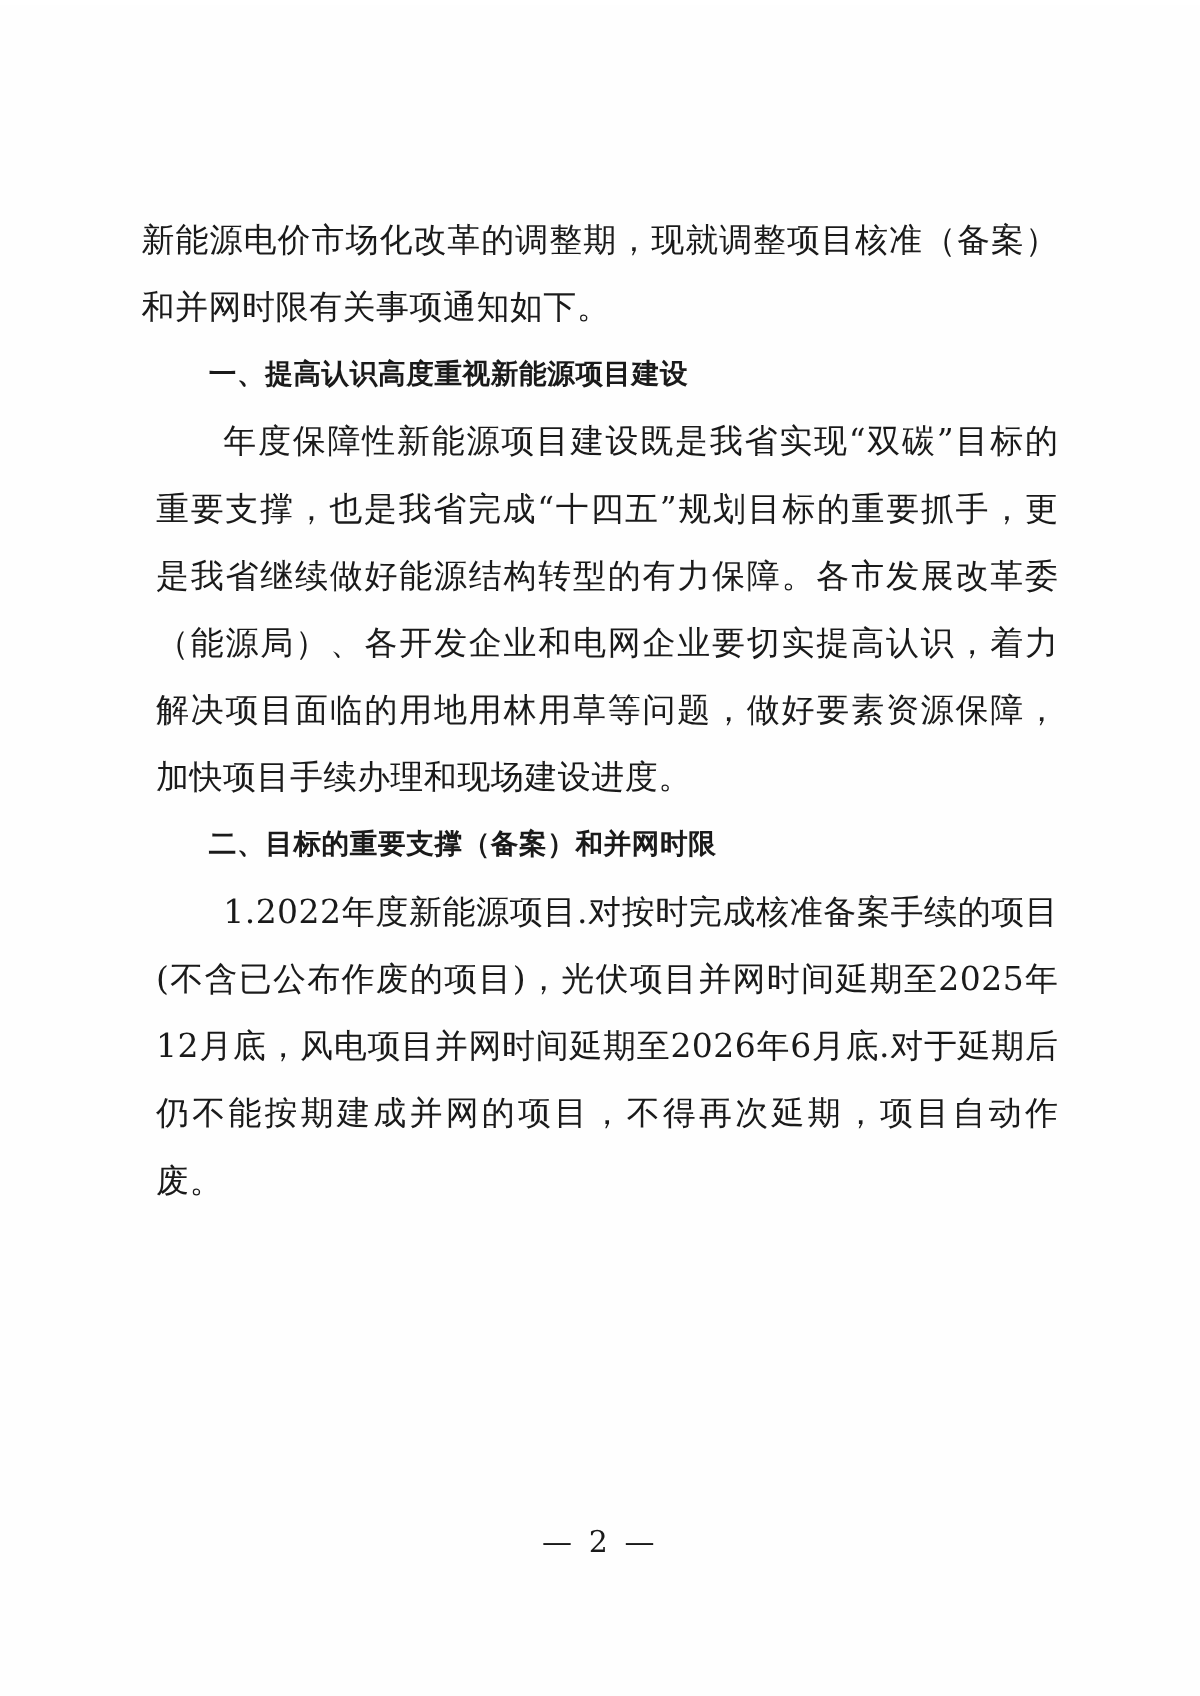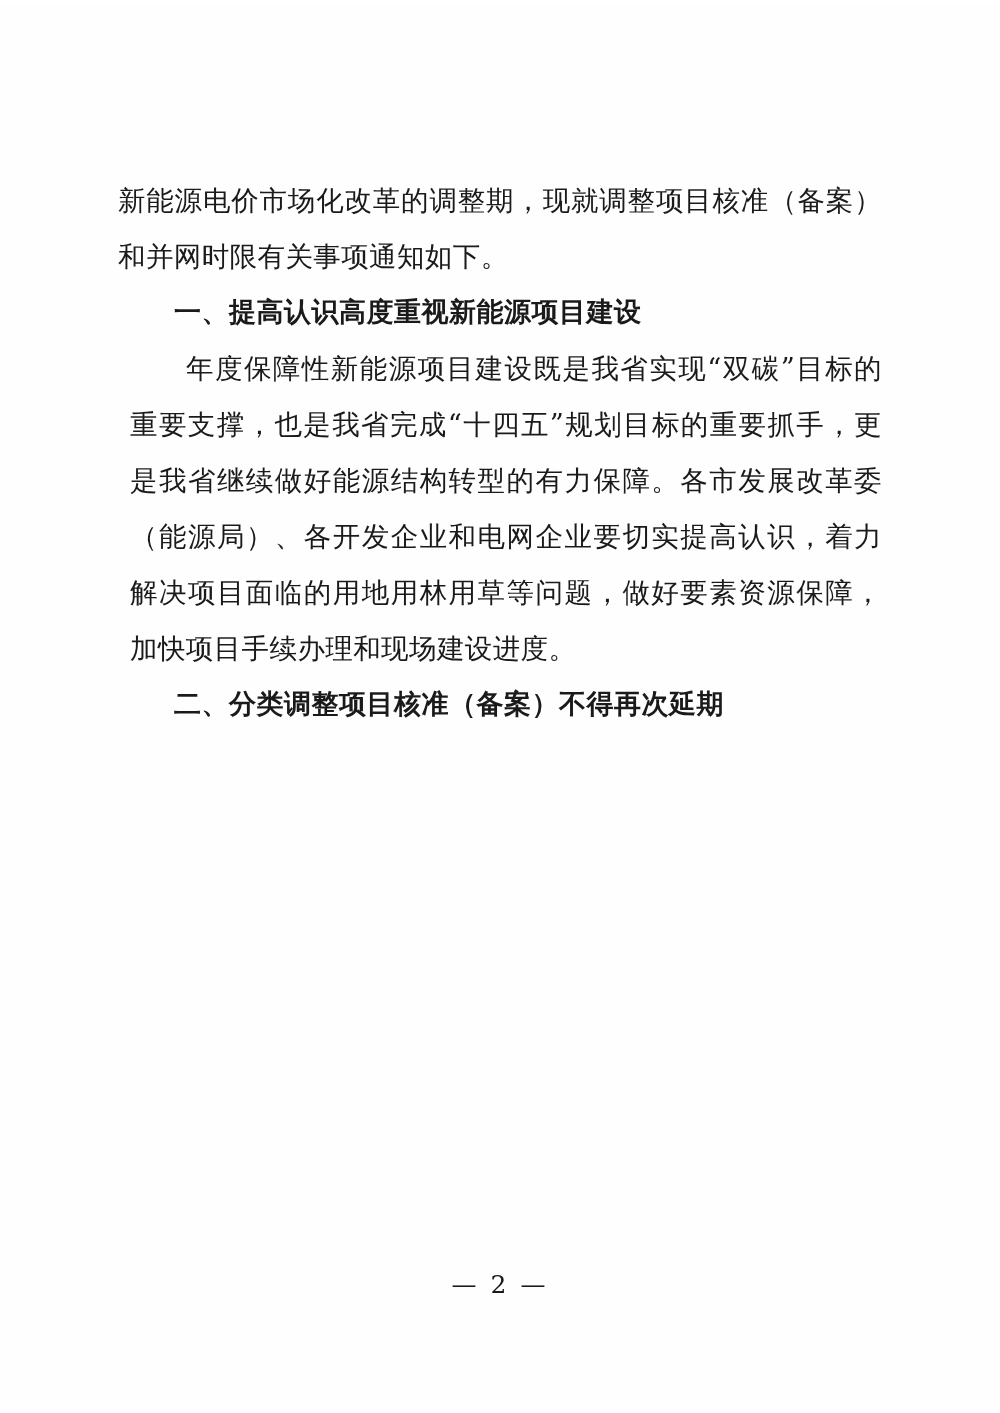--- a/index.html
+++ b/index.html
@@ -41,21 +41,21 @@
     text-indent: 0;
   }
   p.indent {
     text-indent: 56px;
     margin-left: 12px;
   }
   p.heading {
     text-indent: 56px;
     font-weight: bold;
     font-family: "DejaVu Sans", "Liberation Sans", sans-serif;
-    font-size: 27px;
+    font-size: 23px;
     letter-spacing: 0.5px;
   }
   .footer {
     position: absolute;
     left: 0;
     bottom: 118px;
     width: 1000px;
     text-align: center;
     font-size: 25px;
     letter-spacing: 3px;
@@ -64,16 +64,17 @@
   }
 </style>
 </head>
 <body>
 
 <div class="page">
   <div class="doc-body">
     <p class="cont">新能源电价市场化改革的调整期，现就调整项目核准（备案）和并网时限有关事项通知如下。</p>
     <p class="heading">一、提高认识高度重视新能源项目建设</p>
     <p class="indent">年度保障性新能源项目建设既是我省实现“双碳”目标的重要支撑，也是我省完成“十四五”规划目标的重要抓手，更是我省继续做好能源结构转型的有力保障。各市发展改革委（能源局）、各开发企业和电网企业要切实提高认识，着力解决项目面临的用地用林用草等问题，做好要素资源保障，加快项目手续办理和现场建设进度。</p>
-    <p class="heading">二、分类调整项目核准（备案）不得再次延期</p>
+    <p class="heading">二、目标的重要支撑（备案）和并网时限</p>
+    <p class="indent">1.2022年度新能源项目.对按时完成核准备案手续的项目(不含已公布作废的项目)，光伏项目并网时间延期至2025年12月底，风电项目并网时间延期至2026年6月底.对于延期后仍不能按期建成并网的项目，不得再次延期，项目自动作废。</p>
   </div>
   <div class="footer">— 2 —</div>
 </div>
 
 </body></html>

